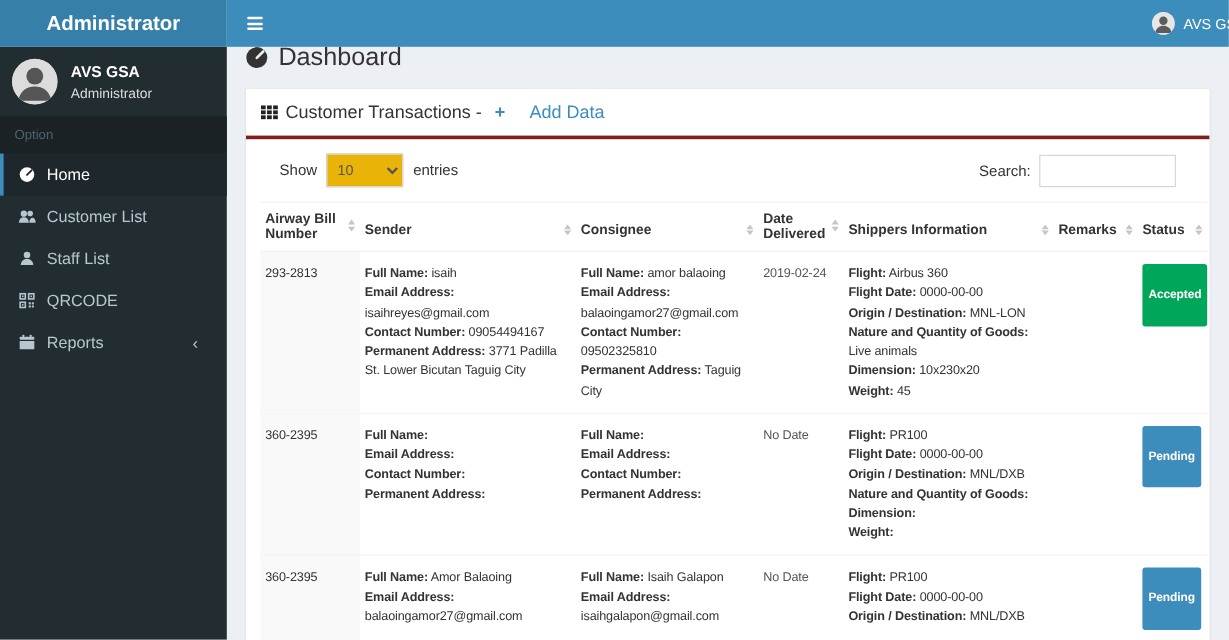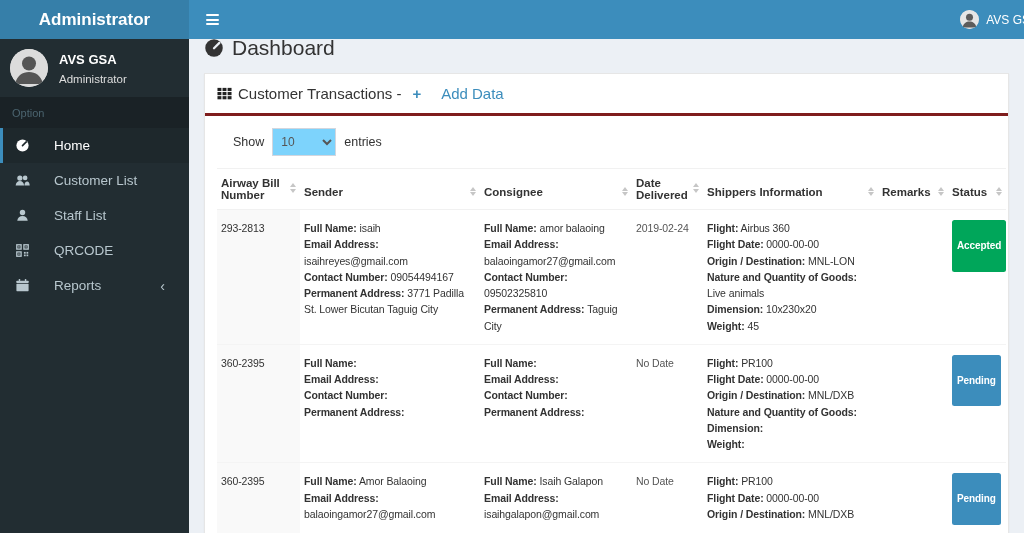--- a/index.html
+++ b/index.html
@@ -17,39 +17,39 @@
   .avatar svg{display:block}
   .avatar.sm{width:19px;height:19px}
   .avatar.lg{width:38px;height:38px}
 
   
   .sidebar{position:absolute;left:0;top:39px;width:189px;height:494px;background:#222d32}
   .user-panel{display:flex;gap:11px;padding:10px;align-items:center}
   .user-name{color:#fff;font-size:13px;font-weight:bold}
   .user-role{color:#ddd;font-size:11.5px;margin-top:6px}
   .menu-header{background:#1a2226;color:#4b646f;font-size:11px;padding:10px 12px 9px}
-  .menu-item{display:flex;align-items:center;gap:24px;height:35px;padding:0 24px 0 12px;color:#b8c7ce;font-size:13.5px;border-left:3px solid transparent;cursor:pointer}
+  .menu-item{display:flex;align-items:center;gap:9px;height:35px;padding:0 24px 0 12px;color:#b8c7ce;font-size:13.5px;border-left:3px solid transparent;cursor:pointer}
   .menu-item.active{background:#1e282c;border-left-color:#3c8dbc;color:#fff}
   .menu-item svg{width:15px;height:15px;flex:none}
   .chevron{margin-left:auto;font-size:14px;line-height:1;color:#b8c7ce}
   .chevron::before{content:"‹"}
 
   
   .main{position:absolute;left:189px;top:23px;width:835px;height:494px}
   .content-header{padding:13px 15px 9px;display:flex;align-items:center;gap:8px}
   .page-title{font-size:21px;font-weight:normal;color:#333}
   .box{background:#fff;margin:4px 15px 0;border:1px solid #e6e6e6;box-shadow:0 1px 1px rgba(0,0,0,.08);height:470px;overflow:hidden}
   .box-header{display:flex;align-items:center;gap:6px;padding:11px 12px;font-size:15px;color:#333;border-bottom:3px solid #7f1d1d}
   .add-link{color:#3c8dbc;display:flex;align-items:center;gap:20px;text-decoration:none;margin-left:5px;cursor:pointer}
   .plus-icon{font-weight:bold;font-size:15px;line-height:1}
   .plus-icon::before{content:"+"}
   .box-body{padding:10px 12px}
   .controls{display:flex;justify-content:space-between;align-items:flex-end;margin:2px 16px 12px;font-size:12.5px;color:#333}
   .length{display:flex;align-items:center;gap:8px}
-  .length select{width:64px;height:28px;border:1px solid #d2d6de;color:#555;padding:0 4px;font-size:12px;background:#7dd3fc}
+  .length select{width:64px;height:28px;border:1px solid #d2d6de;color:#555;padding:0 4px;font-size:12px;background:#eab308}
   .search{display:flex;align-items:center;gap:7px}
   .search input{width:114px;height:27px;border:1px solid #d2d6de;padding:0 6px;font-size:12px}
 
   
   table{width:100%;border-collapse:collapse;table-layout:fixed;border-top:1px solid #f1f1f1}
   thead th{font-size:11.5px;padding:8px 4px;vertical-align:bottom;border-bottom:1px solid #f1f1f1;text-align:left;cursor:pointer;color:#333}
   th .h{display:flex;align-items:center;justify-content:space-between;gap:2px}
   .sort{display:inline-flex;flex-direction:column;flex:none;padding-bottom:2px}
   .sort i{display:block;width:0;height:0;border:3.5px solid transparent}
   .sort i.up{border-bottom:4.5px solid #c6c6c6;margin-bottom:1.5px}
@@ -188,20 +188,24 @@
       </a>
     </div>
 
     <div class="box-body">
       <div class="controls">
         <div class="length">
           <span>Show</span>
           <select><option>10</option></select>
           <span>entries</span>
         </div>
+        <div class="search">
+          <label>Search:</label>
+          <input type="text" value="" style="">
+        </div>
       </div>
 
       <table>
         <colgroup>
           <col style="width:83px">
             <col style="width:180px">
             <col style="width:152px">
             <col style="width:71px">
             <col style="width:175px">
             <col style="width:70px">

